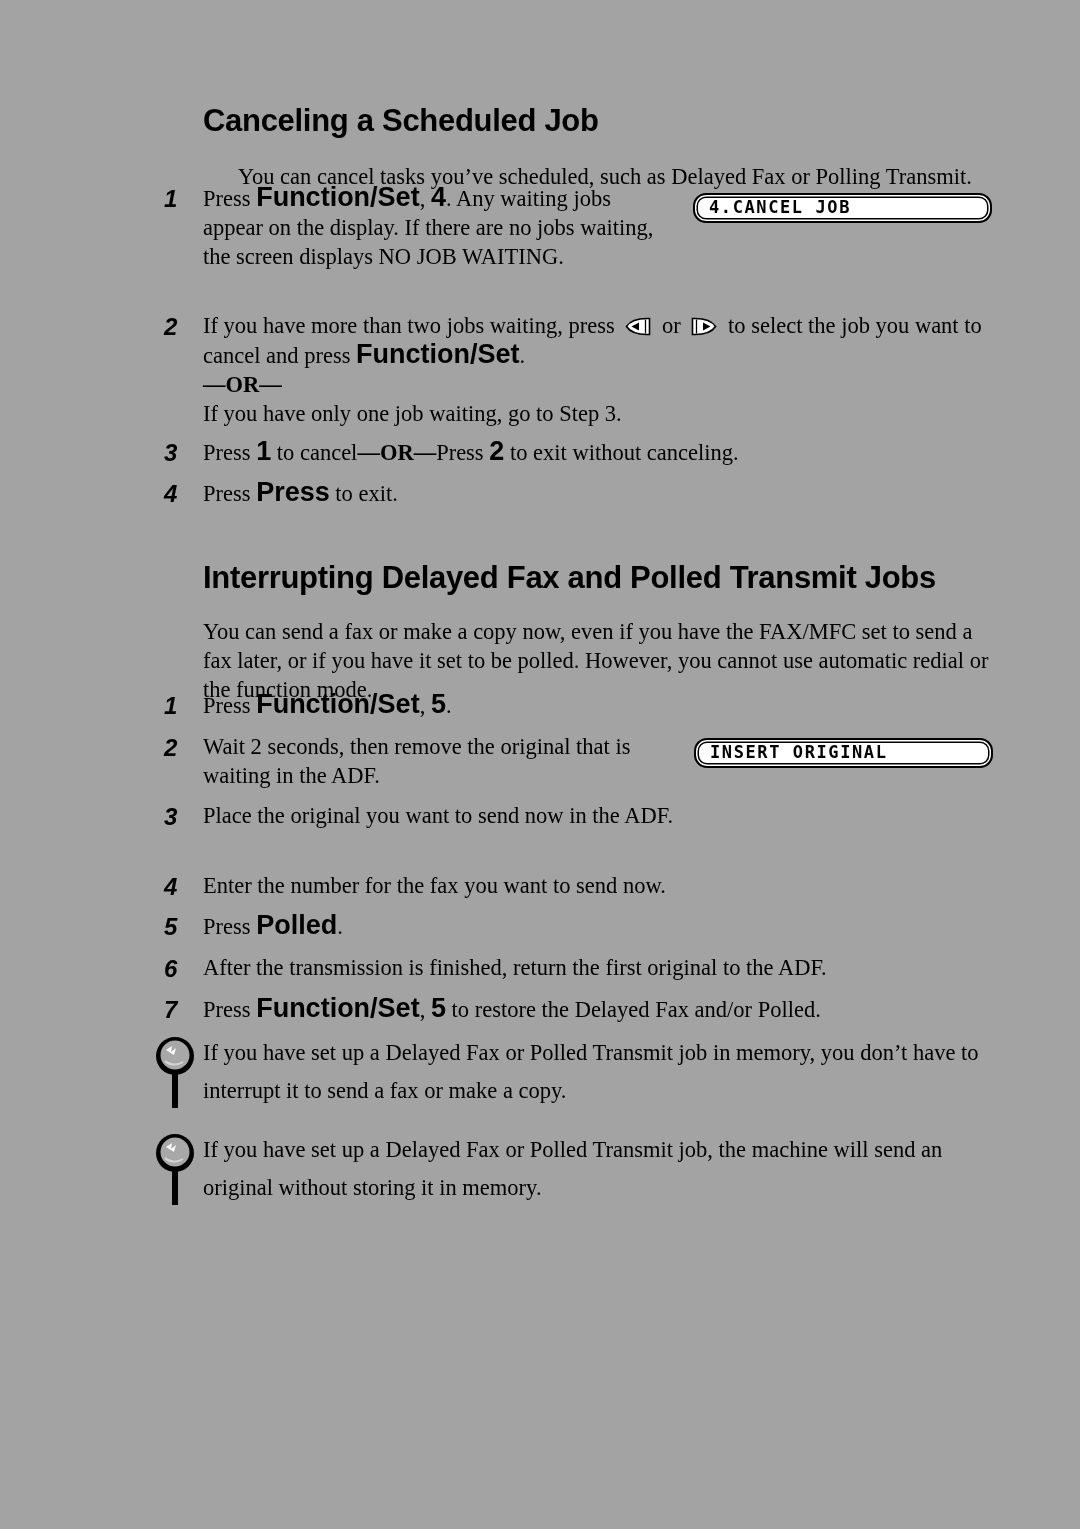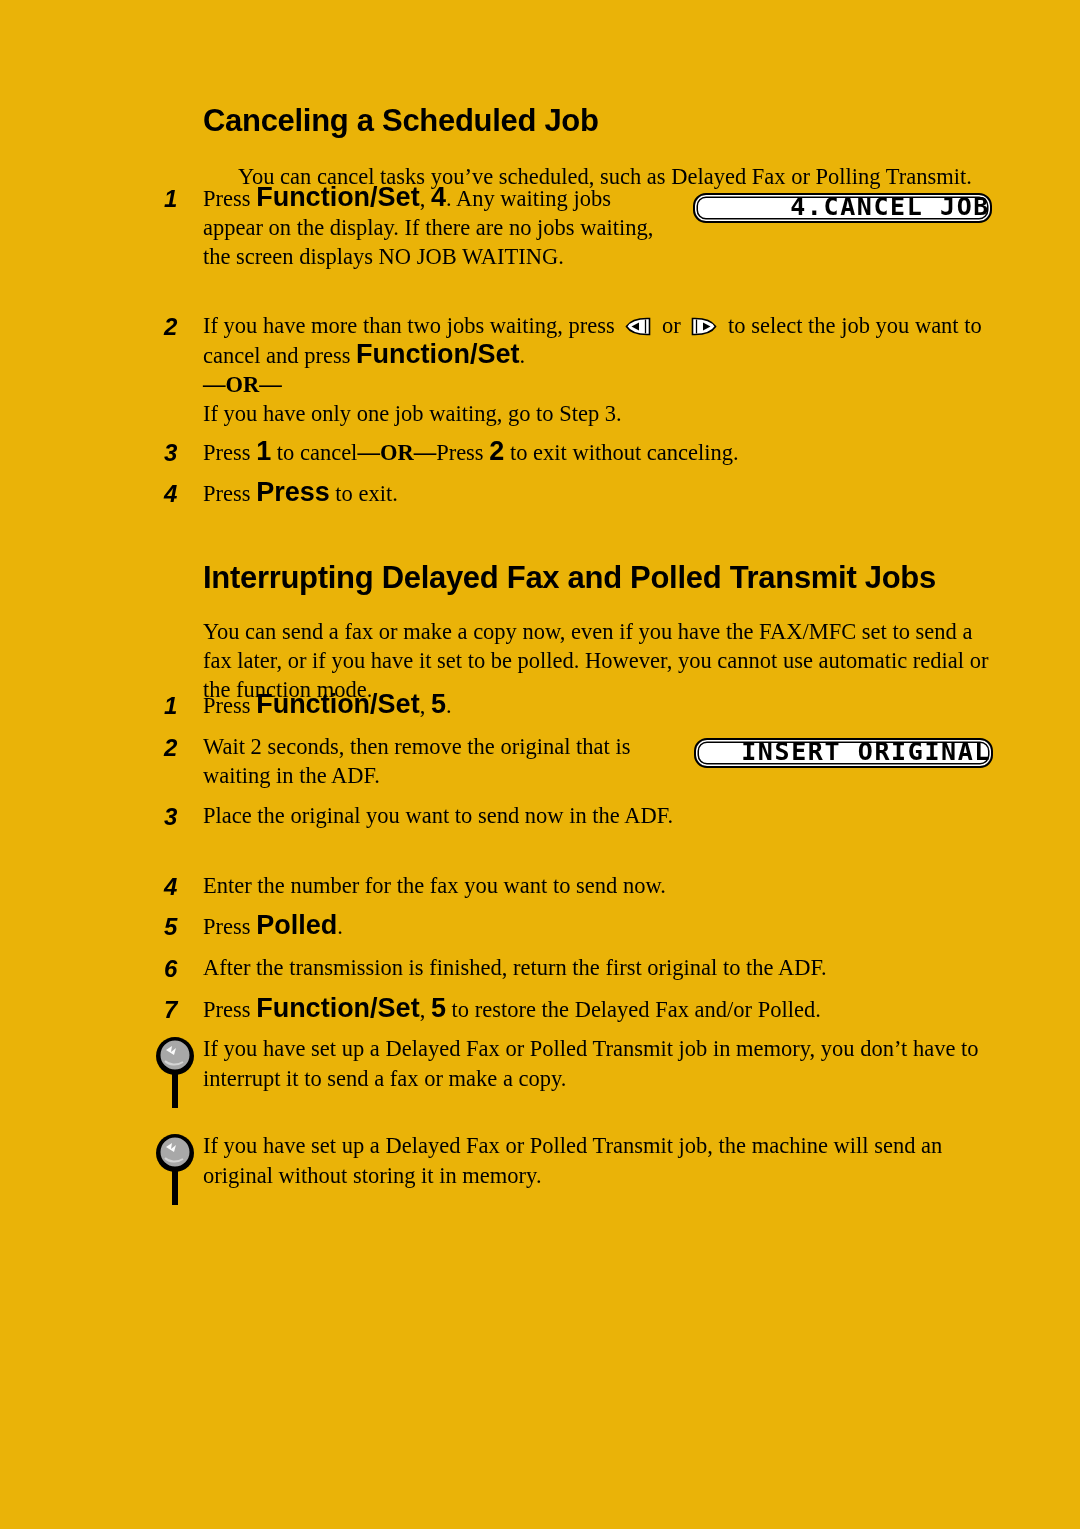--- a/index.html
+++ b/index.html
@@ -4,21 +4,21 @@
 <style>
   html, body {
     margin: 0;
     padding: 0;
     background: #ffffff;
   }
   .page {
     position: relative;
     width: 1080px;
     height: 1529px;
-    background: #eab308;
+    background: #a3a3a3;
     font-family: "Liberation Serif", "DejaVu Serif", serif;
     color: #000000;
     overflow: hidden;
   }
 
   
   .section-heading {
     position: absolute;
     left: 203px;
     font-family: "Liberation Sans", "DejaVu Sans", sans-serif;
@@ -115,29 +115,28 @@
   .lcd {
     position: absolute;
     box-sizing: border-box;
     width: 299px;
     height: 30px;
     border: 2.5px solid #000;
     border-radius: 13px;
     background: #fff;
     box-shadow: inset 0 0 0 1.5px #fff, inset 0 0 0 3px #000;
     font-family: "DejaVu Sans Mono", "Liberation Mono", monospace;
-    font-size: 25px;
+    font-size: 17px;
     font-weight: bold;
     letter-spacing: 1.6px;
     line-height: 24px;
     padding-left: 14px;
     color: #000;
     white-space: pre;
     overflow: hidden;
-    text-align: right;
   }
   #lcd-1 { left: 693px; top: 193px; }
   #lcd-2 { left: 694px; top: 738px; }
 
   
   .note {
     position: absolute;
     left: 155px;
     width: 840px;
   }
@@ -146,21 +145,21 @@
   .note .note-icon {
     position: absolute;
     left: 0;
     top: 0;
     width: 40px;
     height: 76px;
   }
   .note .note-body {
     margin-left: 48px;
     font-size: 22.5px;
-    line-height: 30px;
+    line-height: 38px;
   }
 
   
   .footer {
     position: absolute;
     left: 0;
     top: 1470px;
     width: 1080px;
     height: 30px;
   }

